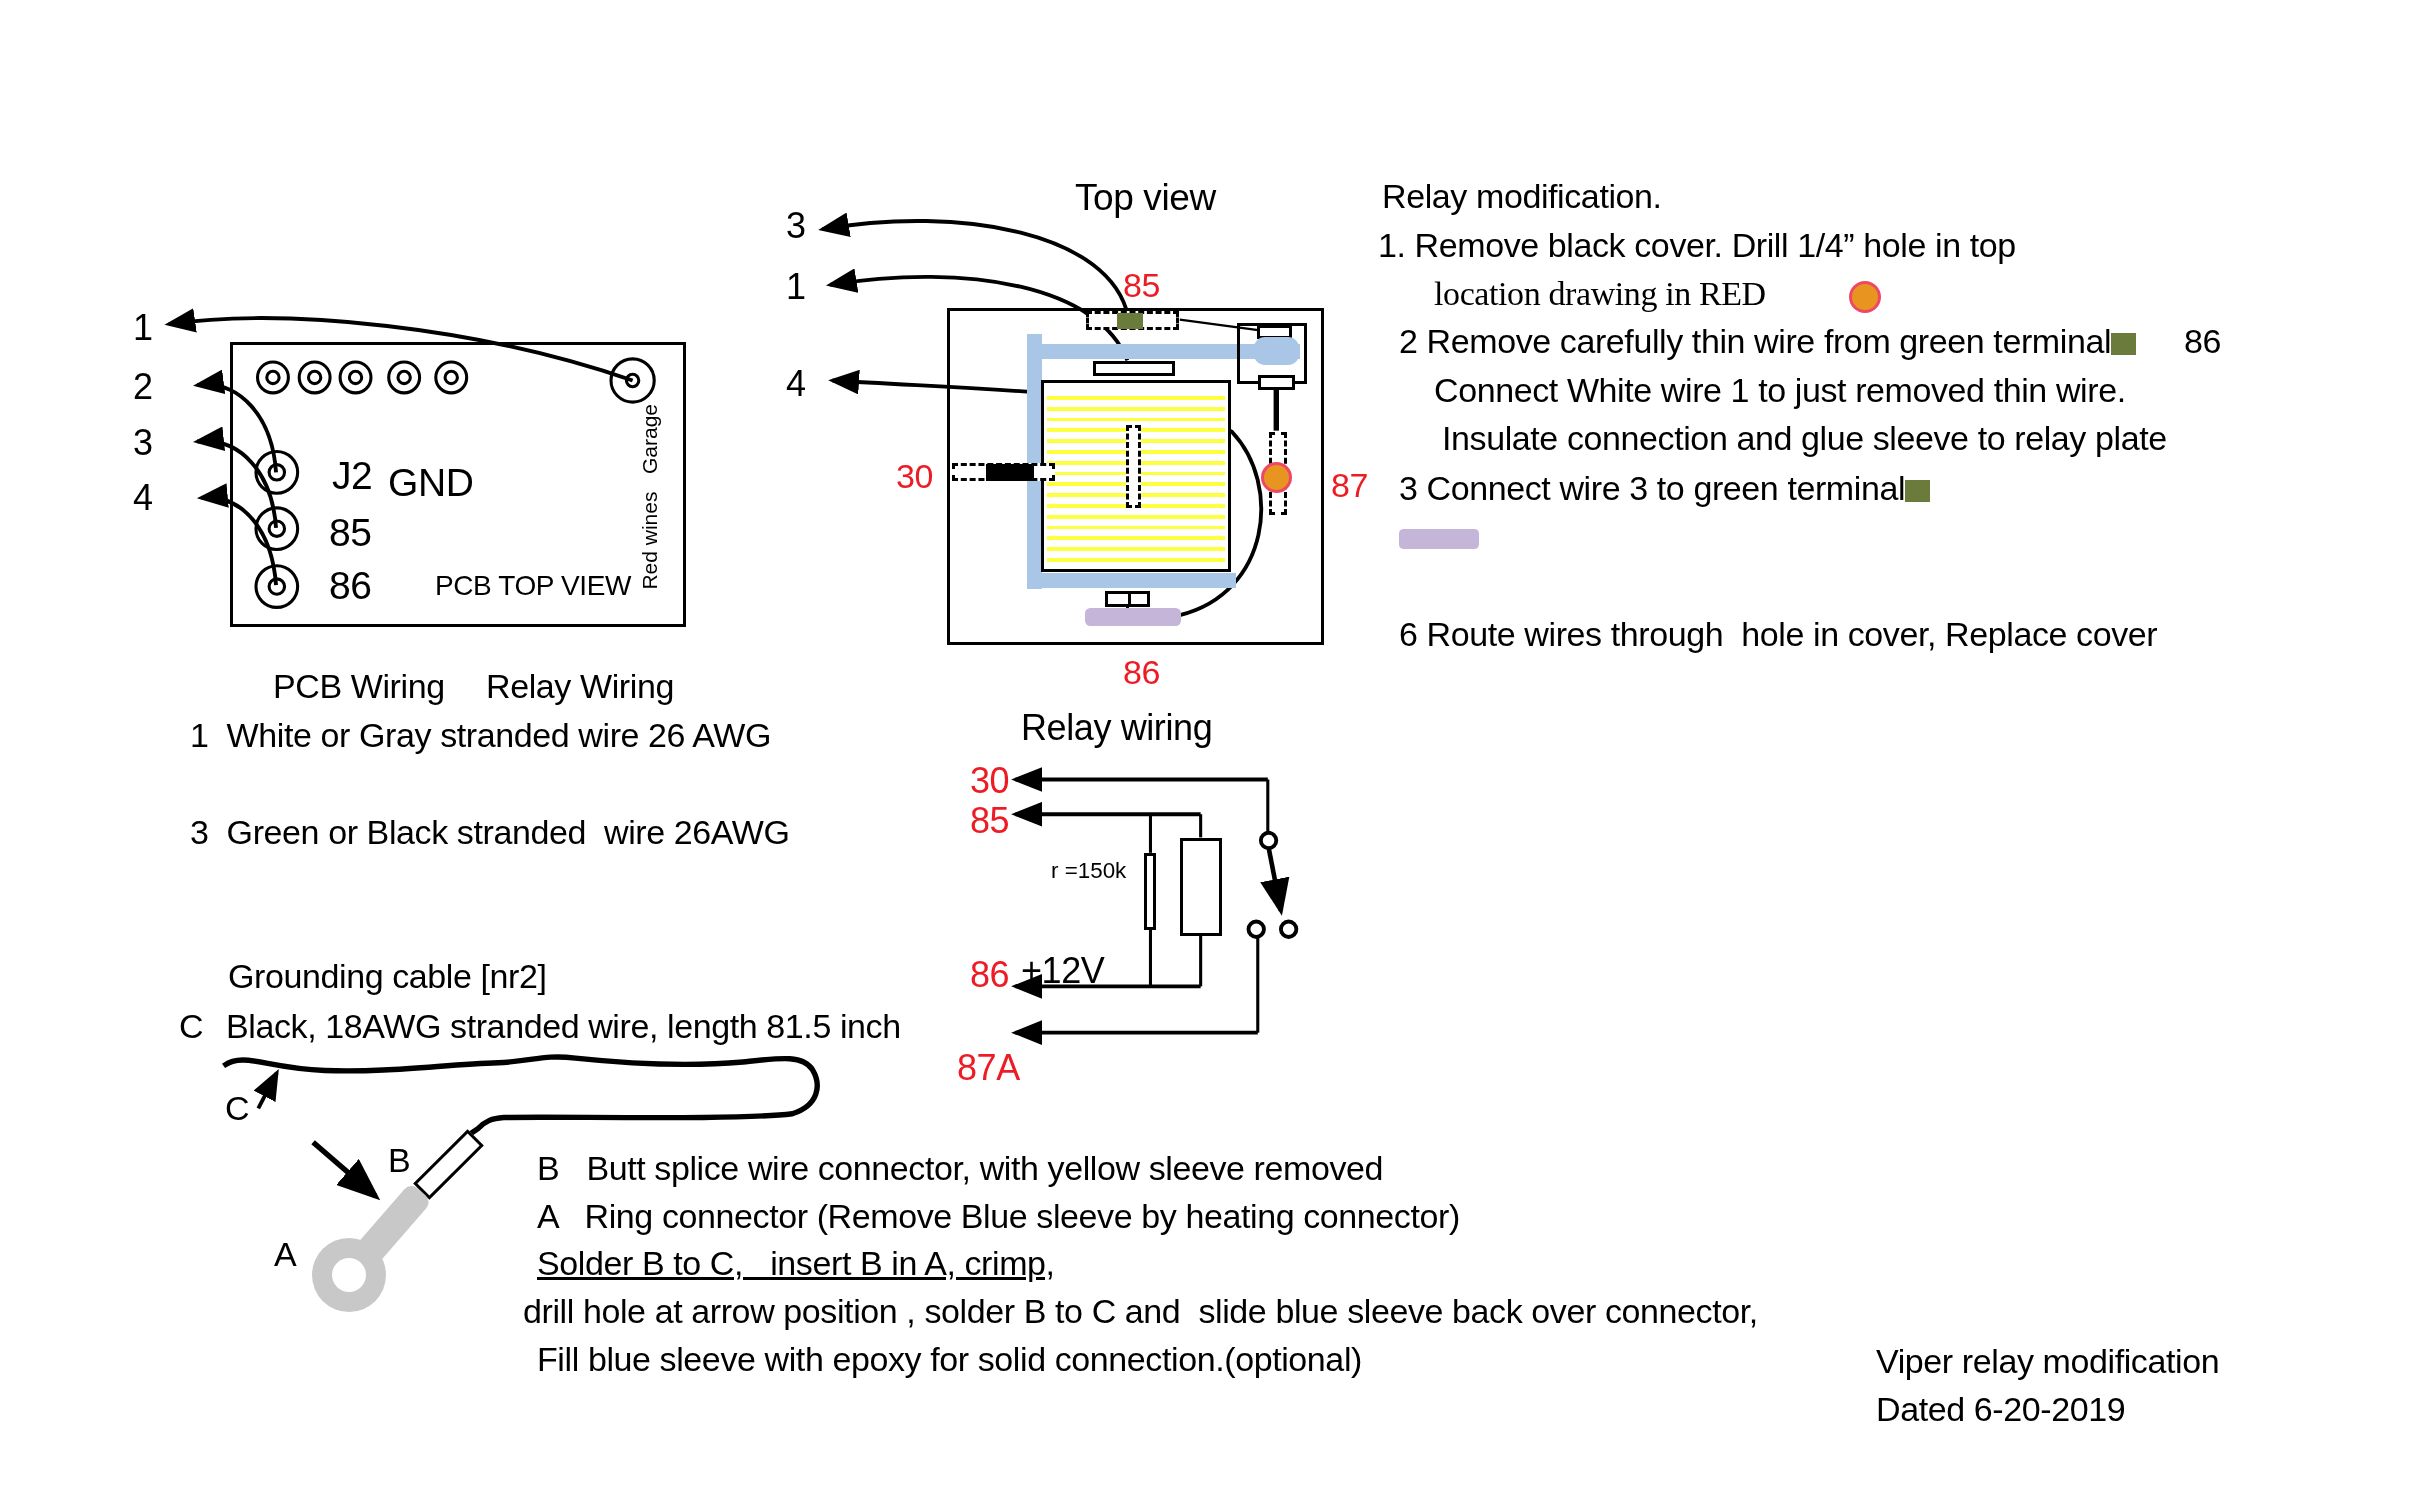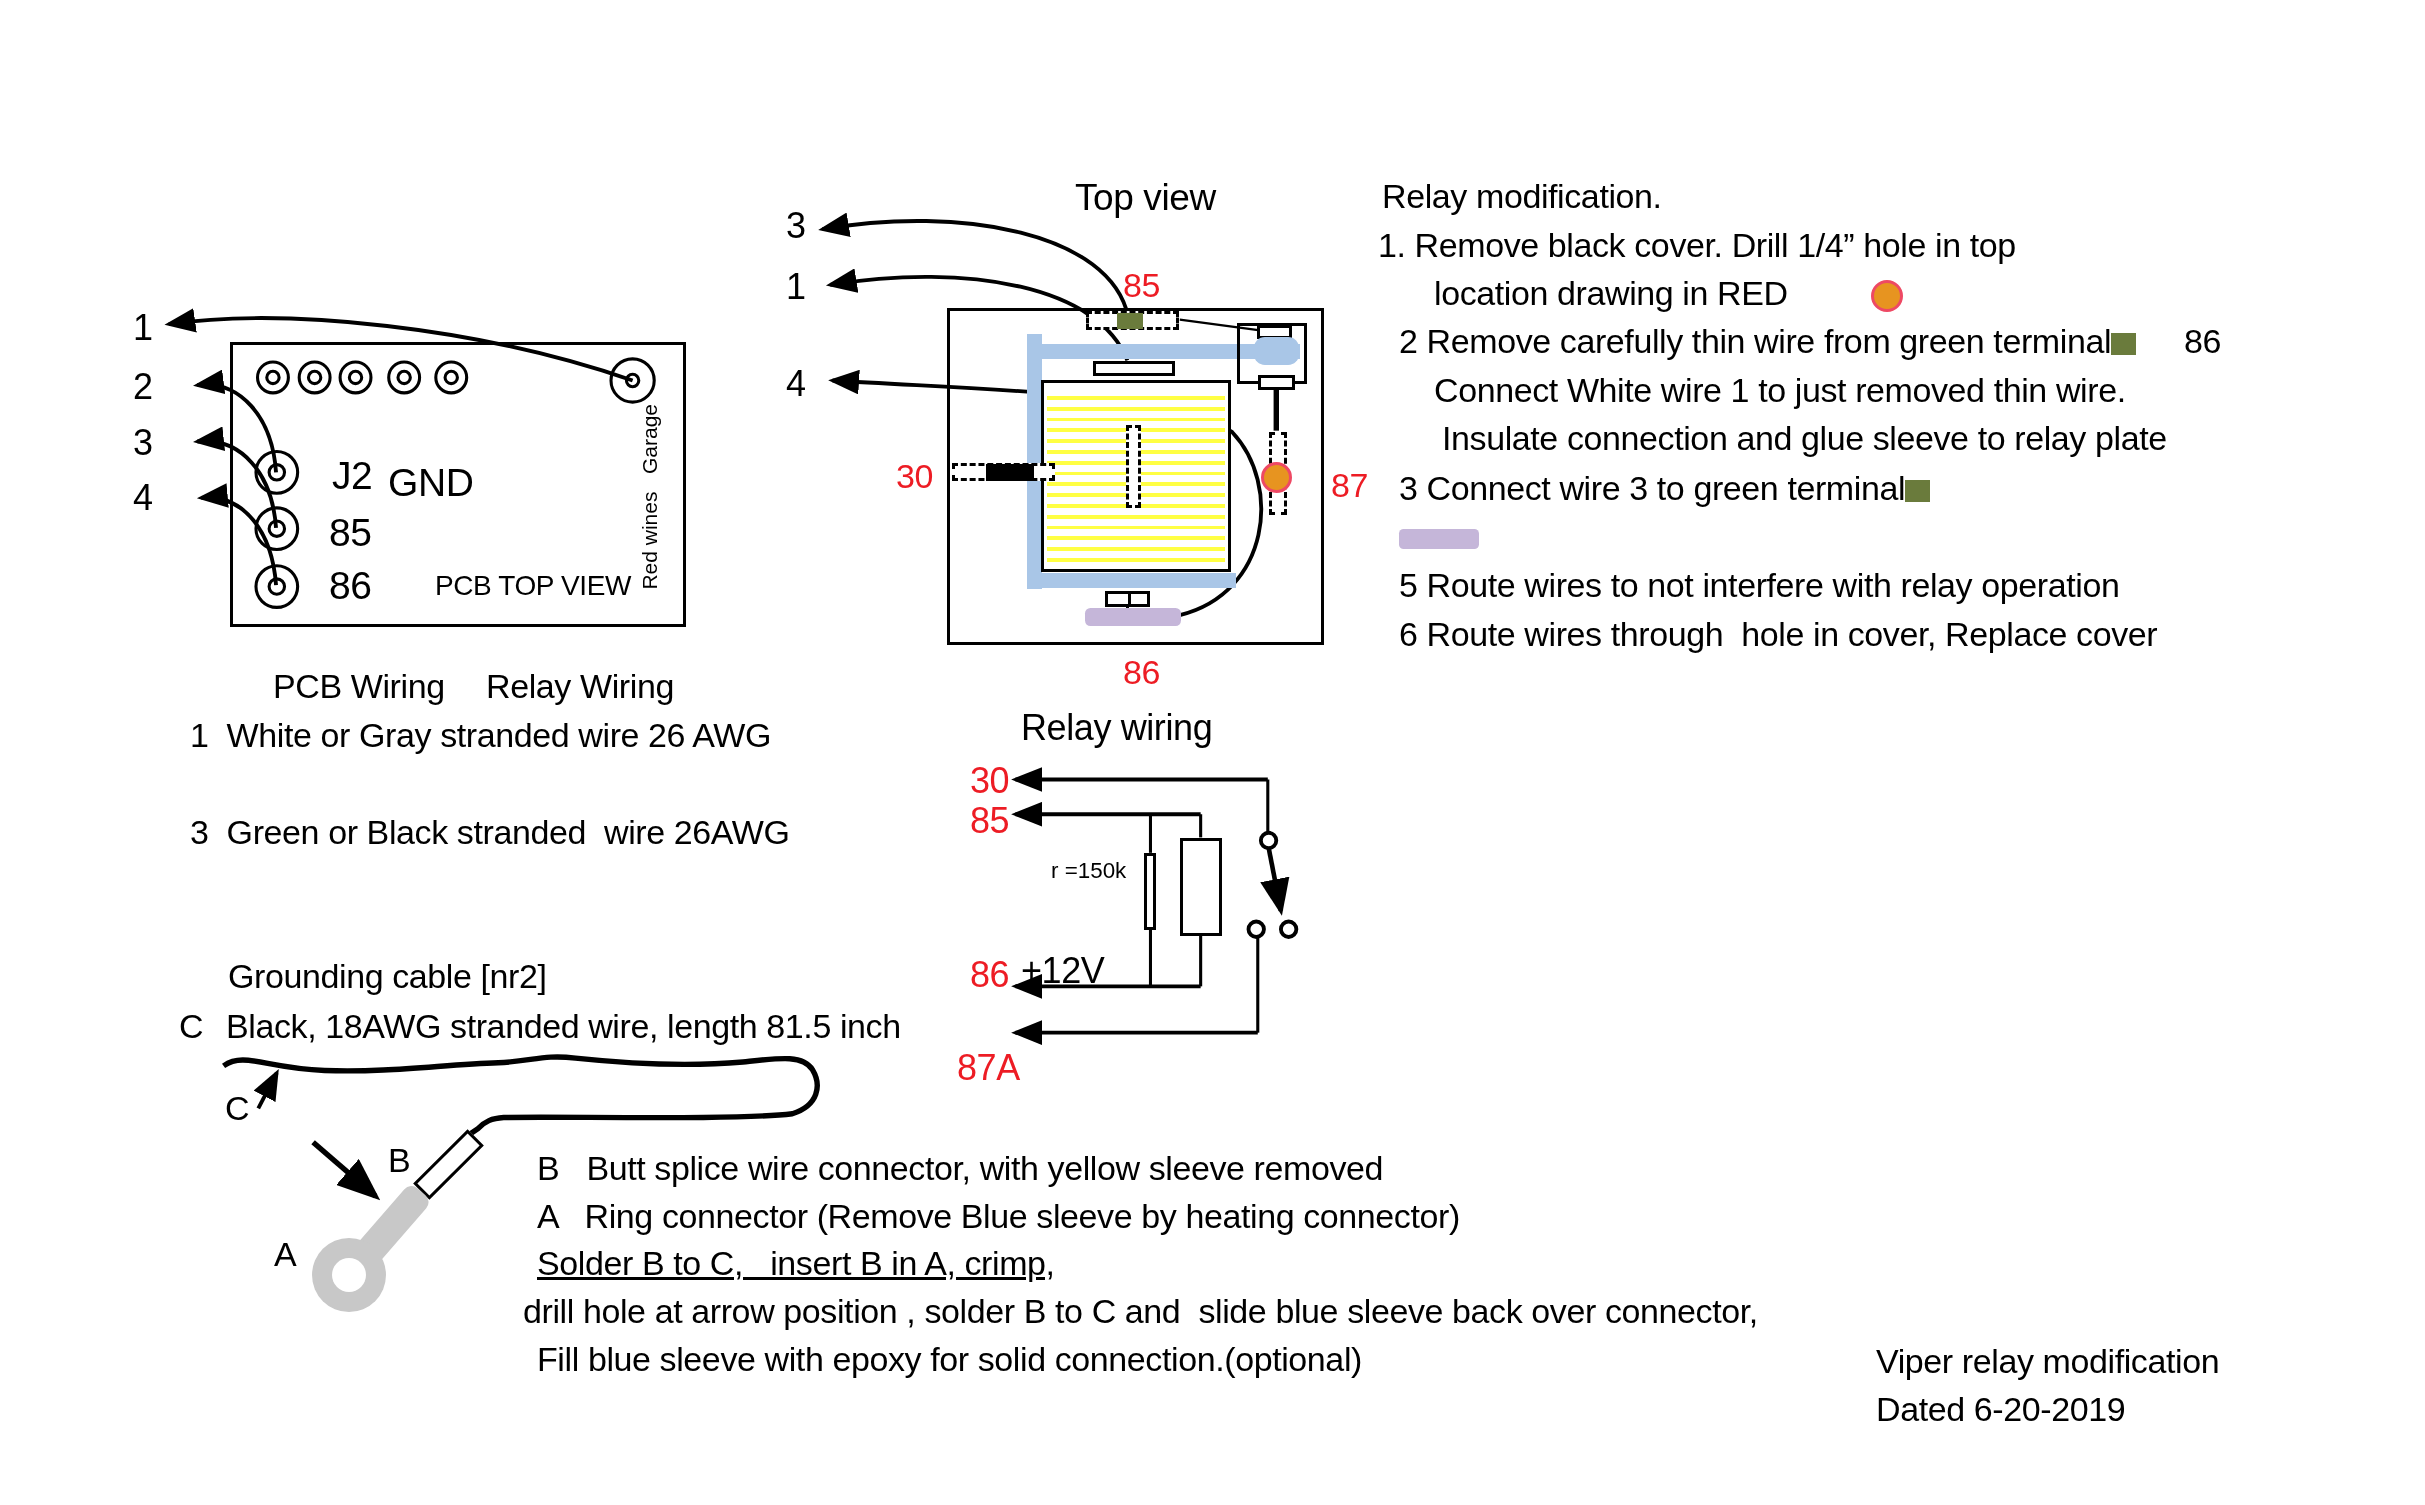--- a/index.html
+++ b/index.html
@@ -137,27 +137,26 @@
 
   <div class="abs" style="left:1105px;top:591px;width:39px;height:10px;border:3.1px solid #000;background:#fff;">
     <div class="abs" style="left:50%;top:0;width:3.1px;height:100%;background:#000;"></div>
   </div>
   <div class="abs" style="left:1126px;top:605px;width:3.1px;height:6.2px;background:#000;"></div>
   <div class="abs" style="left:1085px;top:608px;width:96px;height:18px;background:#c5b6d9;border-radius:5.4px;"></div>
   <div class="txt red" style="left:1123px;top:653px;font-size:34px;">86</div>
 
   <div class="txt" style="left:1382px;top:177px;">Relay modification.</div>
   <div class="txt" style="left:1378px;top:226px;">1. Remove black cover. Drill 1/4” hole in top</div>
-  <div class="txt" style="left:1434px;top:274px;"><span>location drawing in RED</span><span class="swatch-orange" style="margin-left:83px;"></span></div>
+  <div class="txt" style="left:1434px;top:274px;font-family:Liberation Serif, serif;"><span>location drawing in RED</span><span class="swatch-orange" style="margin-left:83px;"></span></div>
   <div class="txt" style="left:1399px;top:322px;"><span>2 Remove carefully thin wire from green terminal</span><span class="swatch-green"></span><span style="margin-left:48px;">86</span></div>
   <div class="txt" style="left:1434px;top:371px;">Connect White wire 1 to just removed thin wire.</div>
   <div class="txt" style="left:1442px;top:419px;">Insulate connection and glue sleeve to relay plate</div>
   <div class="txt" style="left:1399px;top:469px;"><span>3 Connect wire 3 to green terminal</span><span class="swatch-green"></span></div>
   <div class="txt" style="left:1399px;top:517px;"><span class="swatch-purple"></span></div>
-  <div class="txt" style="left:1399px;top:566px;">5 Route wires to not interfere with relay operation</div>
   <div class="txt" style="left:1399px;top:615px;">6 Route wires through  hole in cover, Replace cover</div>
 
   <div class="txt" style="left:273px;top:667px;">PCB Wiring</div>
   <div class="txt" style="left:486px;top:667px;">Relay Wiring</div>
   <div class="txt" style="left:190px;top:716px;">1  White or Gray stranded wire 26 AWG</div>
   <div class="txt" style="left:190px;top:813px;">3  Green or Black stranded  wire 26AWG</div>
 
   <div class="txt" style="left:1021px;top:707px;font-size:36px;">Relay wiring</div>
   <div class="txt red" style="left:970px;top:760px;font-size:36px;">30</div>
   <div class="txt red" style="left:970px;top:800px;font-size:36px;">85</div>

